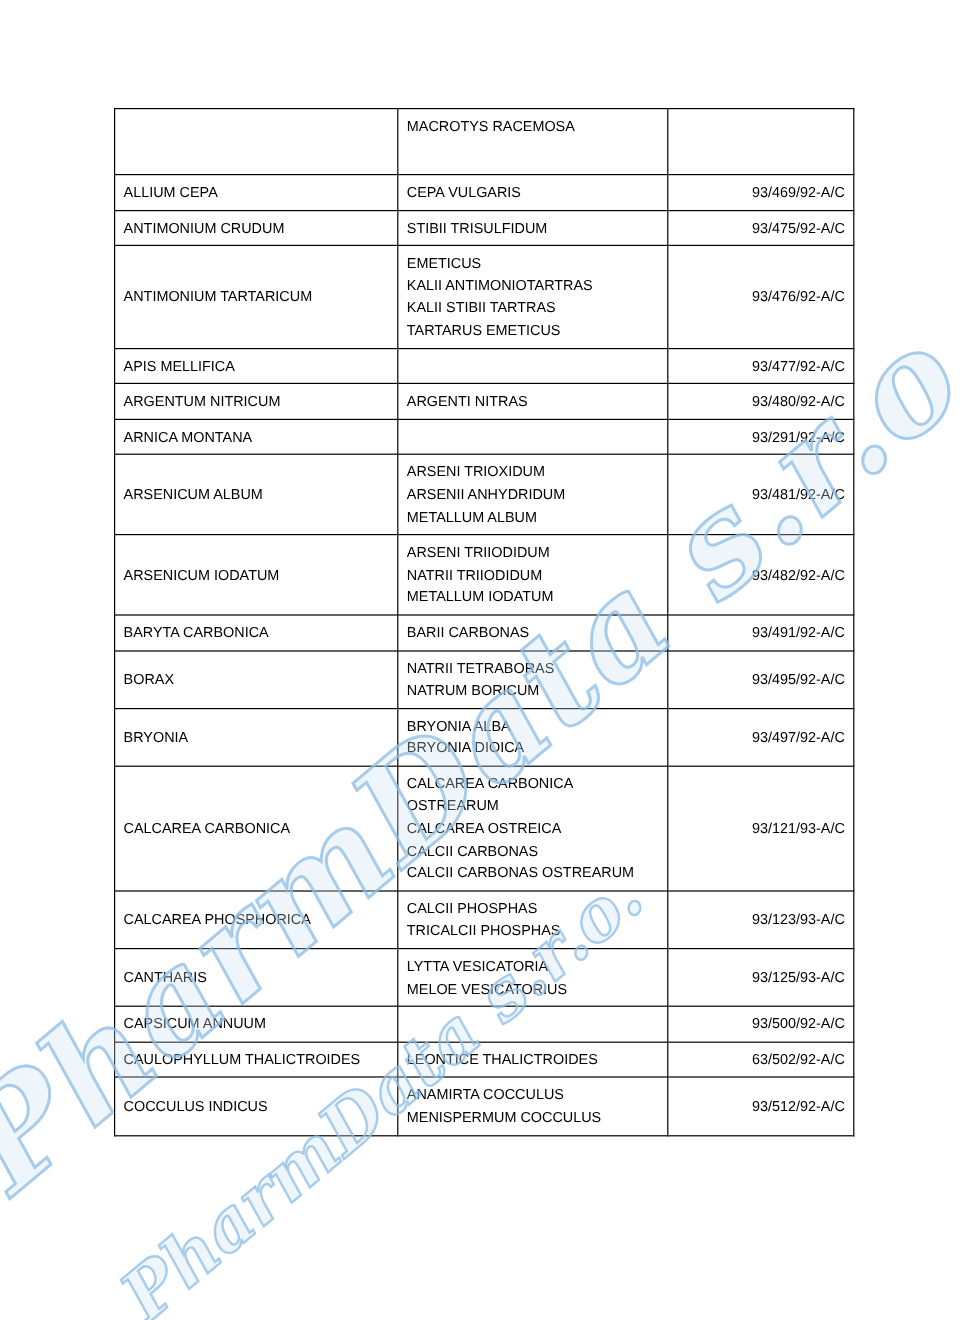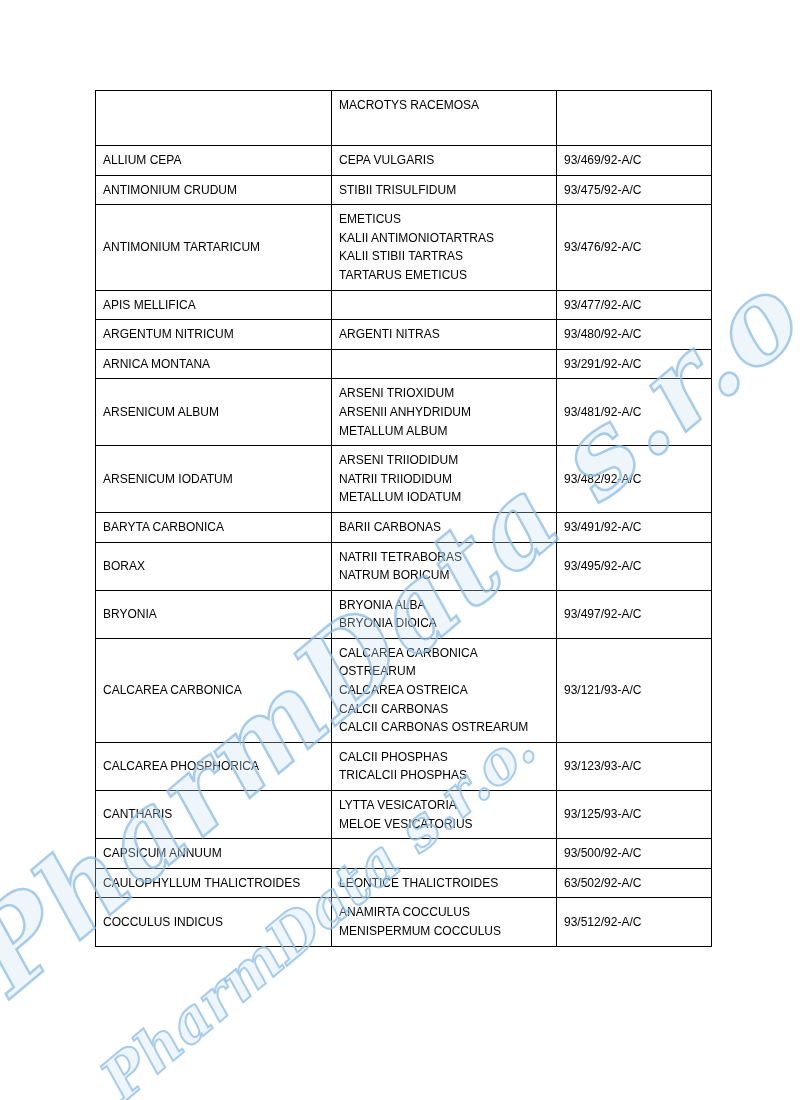--- a/index.html
+++ b/index.html
@@ -42,20 +42,21 @@
     word-wrap: break-word;
   }
   td.name-cell {
     font-weight: normal;
   }
   td.syn-cell {
     white-space: pre-line;
   }
   td.reg-cell {
     white-space: nowrap;
+    text-align: right;
   }
   tr.continuation td {
     vertical-align: top;
     height: 44px;
   }
   .watermark {
     position: absolute;
     left: 400px;
     top: 620px;
     transform: translate(-50%, -50%) rotate(-40deg);

